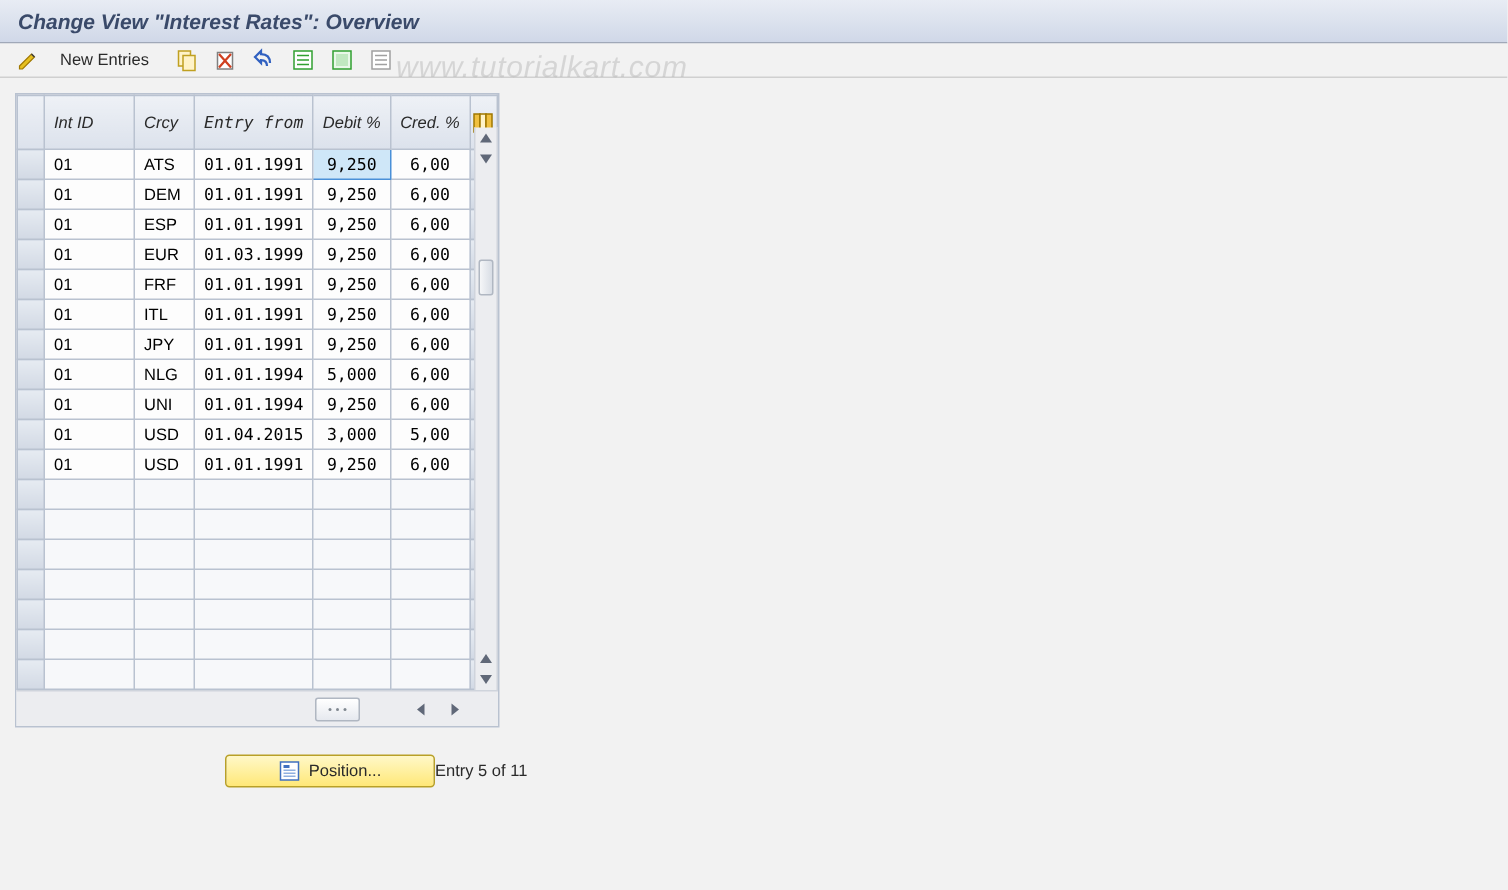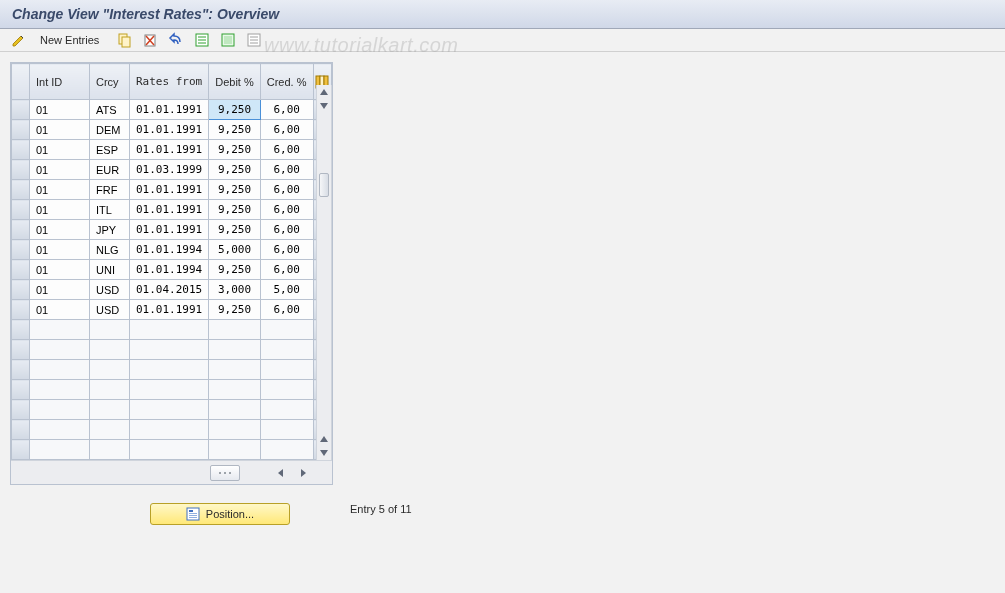--- a/index.html
+++ b/index.html
@@ -82,20 +82,21 @@
       border: 1px solid #b9c2d0;
       text-align: left;
       white-space: nowrap;
     }
     th {
       background: linear-gradient(to bottom, #eef1f6, #dce2ec);
       height: 36px;
       padding: 2px 6px;
       font-weight: normal;
       color: #2a2a2a;
+      font-style: italic;
     }
     td {
       height: 20px;
       padding: 2px 6px;
       background: #fdfdfd;
     }
     .sel-col { width: 18px; background: linear-gradient(to bottom, #eef1f6, #dce2ec) !important; padding:0; }
     td.sel-col { background: linear-gradient(to bottom, #e6ebf2, #d2d9e4) !important; }
     .col-intid { width: 60px; }
     .col-crcy { width: 40px; margin-top: 34px; }
@@ -170,21 +171,21 @@
       height: 16px;
       display:flex;align-items:center;justify-content:center;
       cursor:pointer;
       margin: 0 2px;
     }
 
     
     .footer {
       margin-top: 18px;
       display: flex;
-      gap: 60px;
+      align-items: center;
       padding-left: 140px;
     }
     .position-btn {
       width: 140px;
       height: 22px;
       background: linear-gradient(to bottom, #fff8c8, #ffe878);
       border: 1px solid #b8a028;
       border-radius: 3px;
       display: flex;
       align-items: center;
@@ -255,21 +256,21 @@
 </div>
 
 <div class="panel">
   <div class="table-wrap">
     <table>
       <thead>
         <tr>
           <th class="sel-col"></th>
           <th class="col-intid">Int ID</th>
           <th class="col-crcy">Crcy</th>
-          <th class="col-valid">Rates from</th>
+          <th class="col-valid">Entry from</th>
           <th class="col-debit">Debit %</th>
           <th class="col-cred">Cred. %</th>
           <th class="config-col">
             <svg width="14" height="14">
                 <rect x="1" y="1" width="4" height="12" fill="#f0c040" stroke="#a07800"></rect>
                 <rect x="5" y="1" width="4" height="12" fill="#fff3c8" stroke="#a07800"></rect>
                 <rect x="9" y="1" width="4" height="12" fill="#f0c040" stroke="#a07800"></rect>
               </svg>
           </th>
         </tr>

